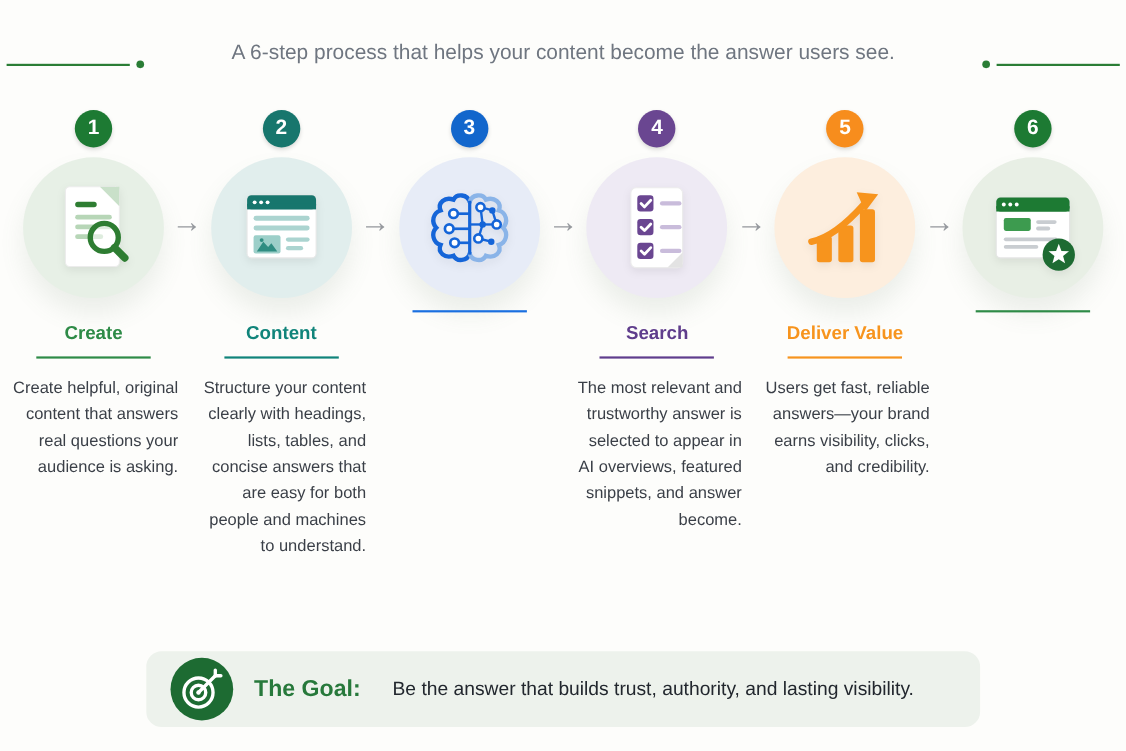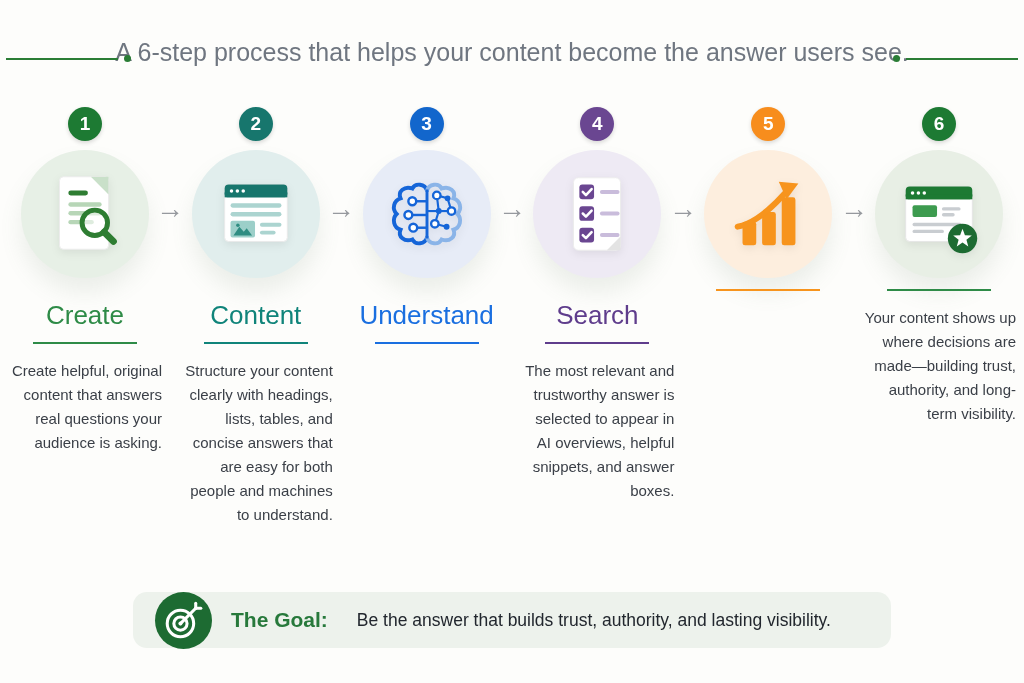--- a/index.html
+++ b/index.html
@@ -19,21 +19,21 @@
   }
   .decor { position:absolute; top:58px; height:2px; background:#2a7d35; }
   .decor-left { left:6px; width:112px; }
   .decor-right { right:6px; width:112px; }
   .decor-dot {
     position:absolute; top:55px; width:7px; height:7px;
     border-radius:50%; background:#2a7d35;
   }
   .dot-left { left:124px; }
   .dot-right { right:124px; }
-  .subtitle { margin-top:11px; font-size:25px; color:#6f7680; }
+  .subtitle { margin-top:11px; font-size:19px; color:#6f7680; }
 
   
   .steps-row {
     margin-top:40px; padding:0 5px;
     display:flex; justify-content:space-between;
     position:relative;
   }
   .step-col {
     width:160px; display:flex; flex-direction:column; align-items:center;
   }
@@ -46,40 +46,40 @@
   }
   .icon-circle {
     margin-top:9px; width:128px; height:128px; border-radius:50%;
     background:var(--step-light);
     display:flex; align-items:center; justify-content:center;
     box-shadow:0 14px 22px rgba(110,130,110,.12);
   }
   .step-icon { width:98px; height:98px; overflow:visible;
     filter:drop-shadow(0 3px 4px rgba(0,0,0,.07)); }
   .step-label {
-    margin-top:22px; font-size:26px; font-weight:normal;
+    margin-top:22px; font-size:17px; font-weight:bold;
     color:var(--step-label-color); white-space:nowrap;
   }
   .step-underline {
     margin-top:11px; width:104px; height:2px;
     background:var(--step-label-color);
   }
   .step-desc {
     margin-top:15px; width:154px;
     font-size:15px; line-height:24px; color:#3a3f47; text-align:right;
   }
   .flow-arrow {
     position:absolute; top:88px; transform:translateX(-50%);
     font-size:28px; color:#96999e; line-height:1;
   }
   .a1{left:170px;} .a2{left:341px;} .a3{left:512px;} .a4{left:683px;} .a5{left:854px;}
 
   
   .goal-banner {
-    position:absolute; left:133px; top:592px; width:758px; height:56px;
+    position:absolute; left:133px; top:592px; width:758px; height:69px;
     background:#edf2ec; border-radius:14px;
     display:flex; align-items:center; padding-left:22px;
   }
   .goal-icon-wrap {
     width:57px; height:57px; border-radius:50%; background:#1d6b32;
     display:flex; align-items:center; justify-content:center; flex:0 0 auto;
   }
   .goal-label { margin-left:19px; font-size:21px; font-weight:bold; color:#27793b; white-space:nowrap; }
   .goal-text { margin-left:29px; font-size:17.5px; color:#22272e; }
 </style>
@@ -160,21 +160,20 @@
         <line x1="58" y1="60" x2="70" y2="63" stroke="#1565d8" stroke-width="2.2"></line>
         <line x1="50" y1="47" x2="62" y2="47" stroke="#1565d8" stroke-width="2.2"></line>
         <circle cx="60" cy="31" r="3.8" fill="#ffffff" stroke="#1565d8" stroke-width="2.4"></circle>
         <circle cx="71" cy="34" r="3" fill="#1565d8"></circle>
         <circle cx="75" cy="47" r="3.8" fill="#ffffff" stroke="#1565d8" stroke-width="2.4"></circle>
         <circle cx="62" cy="47" r="3" fill="#1565d8"></circle>
         <circle cx="58" cy="60" r="3.8" fill="#ffffff" stroke="#1565d8" stroke-width="2.4"></circle>
         <circle cx="70" cy="63" r="3" fill="#1565d8"></circle>
       </svg>
     </div>
-    <div class="step-label">Understand</div>
     <div class="step-underline"></div>
   </div>
 
   <div class="step-col" style="--step-color: #6a4691; --step-label-color: #5f3d8c; --step-light: #eeeaf4;">
     <div class="badge">4</div>
     <div class="icon-circle">
       <svg class="step-icon" viewBox="0 0 100 100">
         <rect x="26" y="13" width="48" height="74" rx="5" fill="#ffffff" stroke="#ececec"></rect>
         <polygon points="74,87 60,87 74,73" fill="#e3e3e3"></polygon>
         <rect x="32" y="20" width="15" height="15" rx="3" fill="#6a4691"></rect>
@@ -183,35 +182,37 @@
         <path d="M35.5 49.5 l3.2 3.2 l5.8 -6.2" fill="none" stroke="#ffffff" stroke-width="2.6" stroke-linecap="round" stroke-linejoin="round"></path>
         <rect x="32" y="64" width="15" height="15" rx="3" fill="#6a4691"></rect>
         <path d="M35.5 71.5 l3.2 3.2 l5.8 -6.2" fill="none" stroke="#ffffff" stroke-width="2.6" stroke-linecap="round" stroke-linejoin="round"></path>
         <rect x="53" y="25.5" width="20" height="4" rx="2" fill="#c9bcdb"></rect>
         <rect x="53" y="47.5" width="20" height="4" rx="2" fill="#c9bcdb"></rect>
         <rect x="53" y="69.5" width="20" height="4" rx="2" fill="#c9bcdb"></rect>
       </svg>
     </div>
     <div class="step-label">Search</div>
     <div class="step-underline"></div>
-    <div class="step-desc">The most relevant and trustworthy answer is selected to appear in AI overviews, helpful snippets, and answer boxes.</div>
+    <div class="step-desc">The most relevant and trustworthy answer is selected to appear in AI overviews, featured snippets, and answer become.</div>
   </div>
 
   <div class="step-col" style="--step-color: #f78d1d; --step-label-color: #f7941d; --step-light: #fdeede;">
     <div class="badge">5</div>
     <div class="icon-circle">
       <svg class="step-icon" viewBox="0 0 100 100">
         <rect x="24" y="58" width="14" height="24" rx="2.5" fill="#f7941d"></rect>
         <rect x="44" y="48" width="14" height="34" rx="2.5" fill="#f7941d"></rect>
         <rect x="64" y="33" width="14" height="49" rx="2.5" fill="#f7941d"></rect>
         <path d="M19 63 C34 60 52 46 68 28" fill="none" stroke="#f7941d" stroke-width="6" stroke-linecap="round"></path>
         <polygon points="61,17 81,19 69,35" fill="#f7941d"></polygon>
       </svg>
     </div>
-    <div class="step-underline"></div>
+    <div class="step-label">Deliver Value</div>
+    <div class="step-underline"></div>
+    <div class="step-desc">Users get fast, reliable answers—your brand earns visibility, clicks, and credibility.</div>
   </div>
 
   <div class="step-col" style="--step-color: #1d7a33; --step-label-color: #2e8b47; --step-light: #e8efe5;">
     <div class="badge">6</div>
     <div class="icon-circle">
       <svg class="step-icon" viewBox="0 0 100 100">
         <rect x="16" y="22" width="68" height="56" rx="4" fill="#ffffff" stroke="#e5e5e5"></rect>
         <rect x="16" y="22" width="68" height="13" rx="4" fill="#1d7a33"></rect>
         <rect x="16" y="30" width="68" height="5" fill="#1d7a33"></rect>
         <circle cx="23" cy="28.5" r="1.8" fill="#ffffff"></circle>
@@ -220,21 +221,20 @@
         <rect x="23" y="41" width="25" height="12" rx="2" fill="#3d9b4f"></rect>
         <rect x="53" y="43" width="19" height="3.5" rx="1.7" fill="#c9cdd1"></rect>
         <rect x="53" y="49" width="13" height="3.5" rx="1.7" fill="#c9cdd1"></rect>
         <rect x="23" y="59" width="50" height="3.5" rx="1.7" fill="#c9cdd1"></rect>
         <rect x="23" y="66" width="32" height="3.5" rx="1.7" fill="#c9cdd1"></rect>
         <circle cx="74" cy="75" r="15" fill="#1d6b32"></circle>
         <polygon transform="translate(74,75)" points="0,-10 2.47,-3.4 9.51,-3.09 3.99,1.3 5.88,8.09 0,4.2 -5.88,8.09 -3.99,1.3 -9.51,-3.09 -2.47,-3.4" fill="#ffffff"></polygon>
       </svg>
     </div>
     <div class="step-underline"></div>
-    <div class="step-desc">Your content shows up where decisions are made—building trust, authority, and long-term visibility.</div>
   </div>
 
   <span class="flow-arrow a1">→</span>
   <span class="flow-arrow a2">→</span>
   <span class="flow-arrow a3">→</span>
   <span class="flow-arrow a4">→</span>
   <span class="flow-arrow a5">→</span>
 </div>
 
 <div class="goal-banner">

